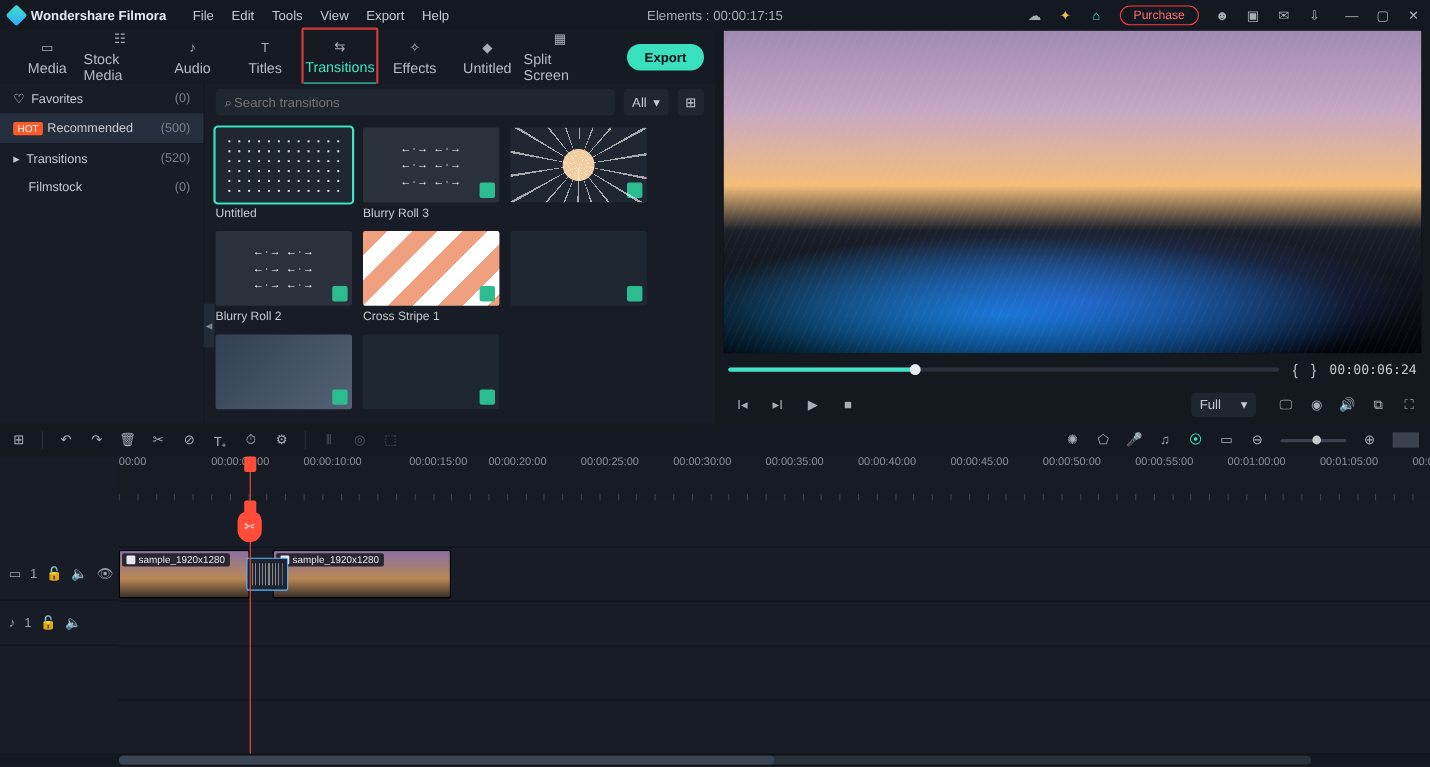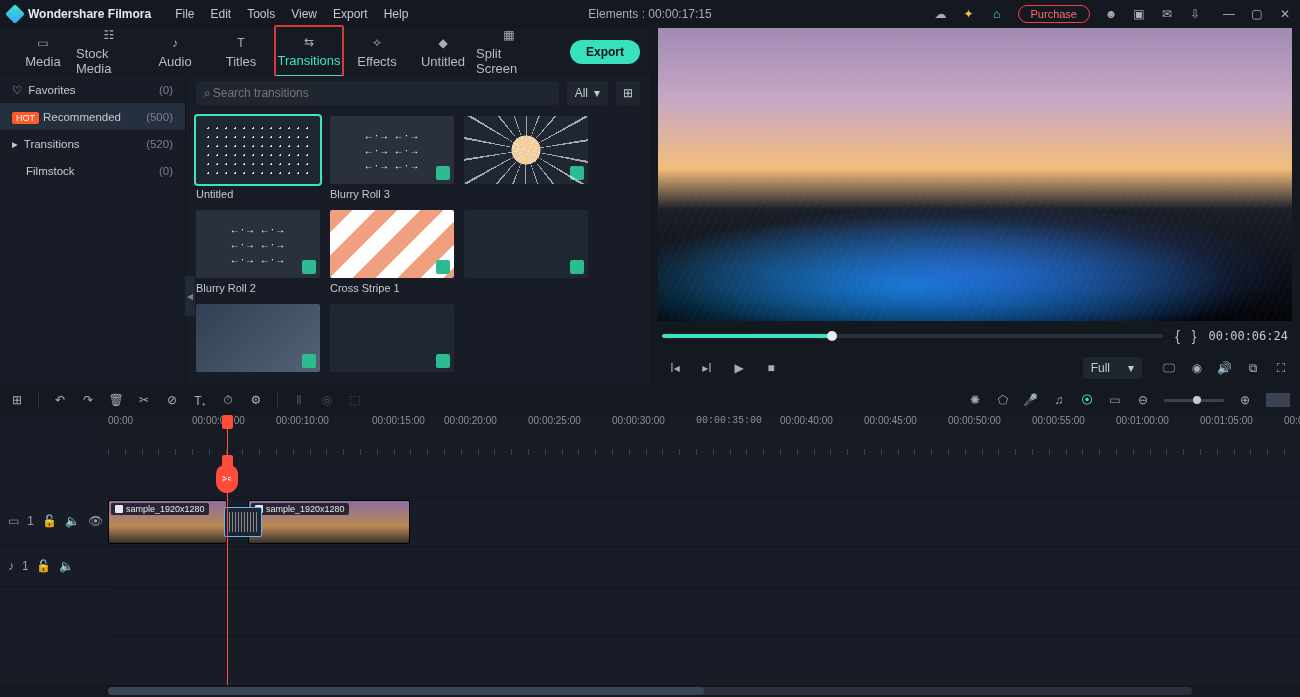--- a/index.html
+++ b/index.html
@@ -378,21 +378,21 @@
         <div class="tick" style="left: 436.8px;"></div>
         <div class="tick" style="left: 453.6px;"></div>
         <div class="tick" style="left: 470.4px;"></div>
         <div class="tick" style="left: 487.2px;"></div>
         <div class="major" style="left: 504px;">00:00:30:00</div>
         <div class="tick" style="left: 504px;"></div>
         <div class="tick" style="left: 520.8px;"></div>
         <div class="tick" style="left: 537.6px;"></div>
         <div class="tick" style="left: 554.4px;"></div>
         <div class="tick" style="left: 571.2px;"></div>
-        <div class="major" style="left: 588px; font-family: Liberation Mono, monospace;">00:00:35:00</div>
+        <div class="major" style="left: 588px;">00:00:35:00</div>
         <div class="tick" style="left: 588px;"></div>
         <div class="tick" style="left: 604.8px;"></div>
         <div class="tick" style="left: 621.6px;"></div>
         <div class="tick" style="left: 638.4px;"></div>
         <div class="tick" style="left: 655.2px;"></div>
         <div class="major" style="left: 672px;">00:00:40:00</div>
         <div class="tick" style="left: 672px;"></div>
         <div class="tick" style="left: 688.8px;"></div>
         <div class="tick" style="left: 705.6px;"></div>
         <div class="tick" style="left: 722.4px;"></div>

